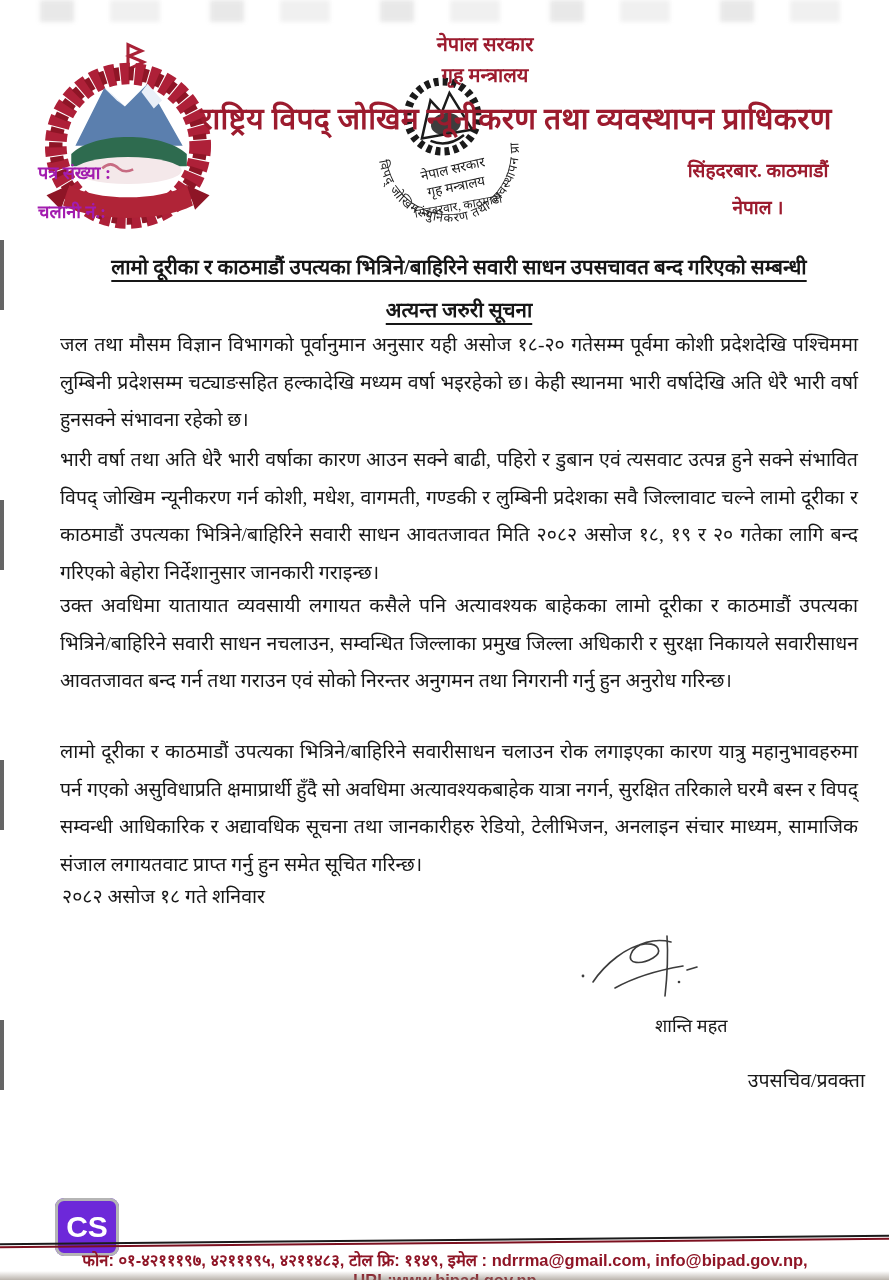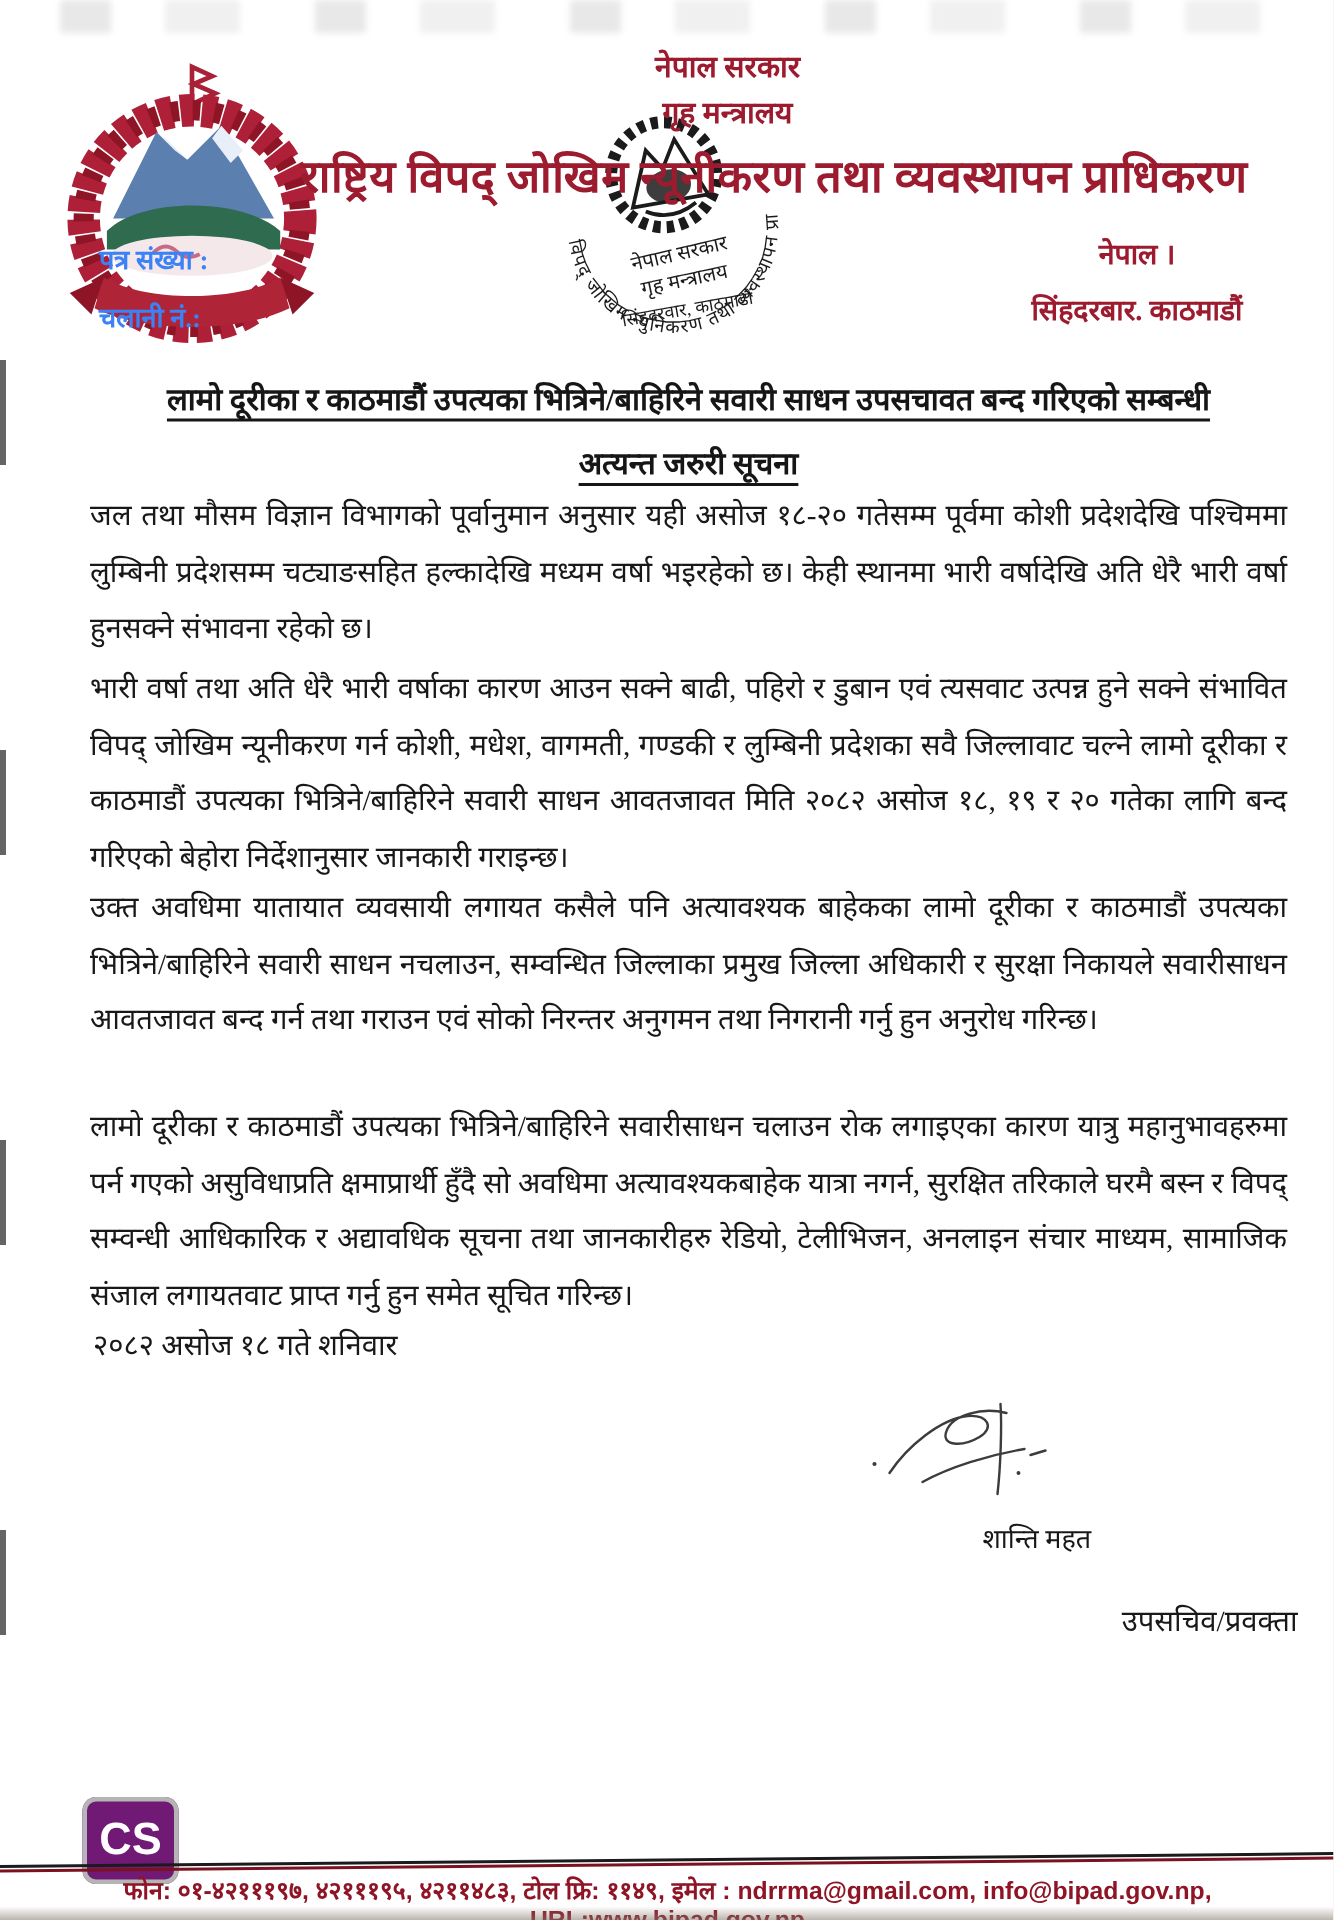--- a/index.html
+++ b/index.html
@@ -30,21 +30,21 @@
   .hdr-gov{
     position:absolute;left:85px;width:800px;text-align:center;
     font-weight:bold;font-size:20px;color:#9c1b2e;
   }
   .authority-title{
     position:absolute;left:166px;top:96px;width:700px;
     text-align:center;font-weight:bold;font-size:30px;line-height:46px;
     color:#9c1b2e;letter-spacing:.3px;
   }
   .ref-label{
-    position:absolute;left:38px;font-weight:bold;font-size:18px;color:#3b82f6;margin-left:28px;
+    position:absolute;left:38px;font-weight:bold;font-size:18px;color:#a21caf;
   }
   .addr{
     position:absolute;left:628px;top:152px;width:260px;text-align:center;
     font-weight:bold;font-size:19px;line-height:37px;color:#9c1b2e;
   }
   .subject{
     position:absolute;left:60px;top:246px;width:798px;text-align:center;
     font-weight:bold;font-size:20.5px;line-height:43px;color:#161616;
   }
   .subject span{text-decoration:underline;text-decoration-thickness:1.5px;text-underline-offset:6px;}
@@ -64,21 +64,21 @@
   .sig-desig{
     position:absolute;left:655px;top:1066px;width:210px;text-align:right;
     font-size:19.5px;color:#181818;
   }
   .emblem{position:absolute;left:30px;top:42px;}
   .stamp{position:absolute;left:350px;top:50px;mix-blend-mode:multiply;}
   .signature{position:absolute;left:575px;top:930px;}
   
   .cs-badge{
     position:absolute;left:55px;top:1198px;width:64px;height:58px;
-    background:#701a75;border-radius:9px;
+    background:#6d28d9;border-radius:9px;
     display:flex;align-items:center;justify-content:center;
     font-family:"Liberation Sans","DejaVu Sans",sans-serif;
     font-weight:bold;font-size:30px;color:#ffffff;
     box-shadow:inset 0 0 0 3px #b5b5b5;
   }
   .cs-text{
     position:absolute;left:134px;top:1200px;
     font-family:"Liberation Sans","DejaVu Sans",sans-serif;
     font-size:43px;color:#bcbcbc;letter-spacing:.5px;
   }
@@ -148,22 +148,22 @@
   </svg>
 
   <div class="hdr-gov" style="top:30px">नेपाल सरकार</div>
   <div class="hdr-gov" style="top:61px">गृह मन्त्रालय</div>
   <div class="authority-title">राष्ट्रिय विपद् जोखिम न्यूनीकरण तथा व्यवस्थापन प्राधिकरण</div>
 
   <div class="ref-label" style="top:160px">पत्र संख्या :</div>
   <div class="ref-label" style="top:199px">चलानी नं.:</div>
 
   <div class="addr">
+    <div>सिंहदरबार. काठमाडौं</div>
     <div>नेपाल ।</div>
-    <div>सिंहदरबार. काठमाडौं</div>
   </div>
 
   <div class="subject">
     <span>लामो दूरीका र काठमाडौं उपत्यका भित्रिने/बाहिरिने सवारी साधन उपसचावत बन्द गरिएको सम्बन्धी</span><br>
     <span>अत्यन्त जरुरी सूचना</span>
   </div>
 
   <div class="para" style="top:326px">जल तथा मौसम विज्ञान विभागको पूर्वानुमान अनुसार यही असोज १८-२० गतेसम्म पूर्वमा कोशी प्रदेशदेखि पश्चिममा लुम्बिनी प्रदेशसम्म चट्याङसहित हल्कादेखि मध्यम वर्षा भइरहेको छ।  केही स्थानमा भारी वर्षादेखि अति धेरै भारी वर्षा हुनसक्ने संभावना रहेको छ।</div>
   <div class="para" style="top:441px">भारी वर्षा तथा अति धेरै भारी वर्षाका कारण आउन सक्ने बाढी, पहिरो र डुबान एवं त्यसवाट उत्पन्न हुने सक्ने संभावित विपद् जोखिम न्यूनीकरण गर्न कोशी, मधेश, वागमती, गण्डकी र लुम्बिनी प्रदेशका सवै जिल्लावाट चल्ने लामो दूरीका र काठमाडौं उपत्यका भित्रिने/बाहिरिने सवारी साधन आवतजावत मिति २०८२ असोज १८, १९ र २० गतेका लागि बन्द गरिएको बेहोरा निर्देशानुसार जानकारी गराइन्छ।</div>
   <div class="para" style="top:587px">उक्त अवधिमा यातायात व्यवसायी लगायत कसैले पनि अत्यावश्यक बाहेकका लामो दूरीका र काठमाडौं उपत्यका भित्रिने/बाहिरिने सवारी साधन नचलाउन, सम्वन्धित जिल्लाका प्रमुख जिल्ला अधिकारी र सुरक्षा निकायले सवारीसाधन आवतजावत बन्द गर्न तथा गराउन एवं सोको निरन्तर अनुगमन तथा निगरानी गर्नु हुन अनुरोध गरिन्छ।</div>

